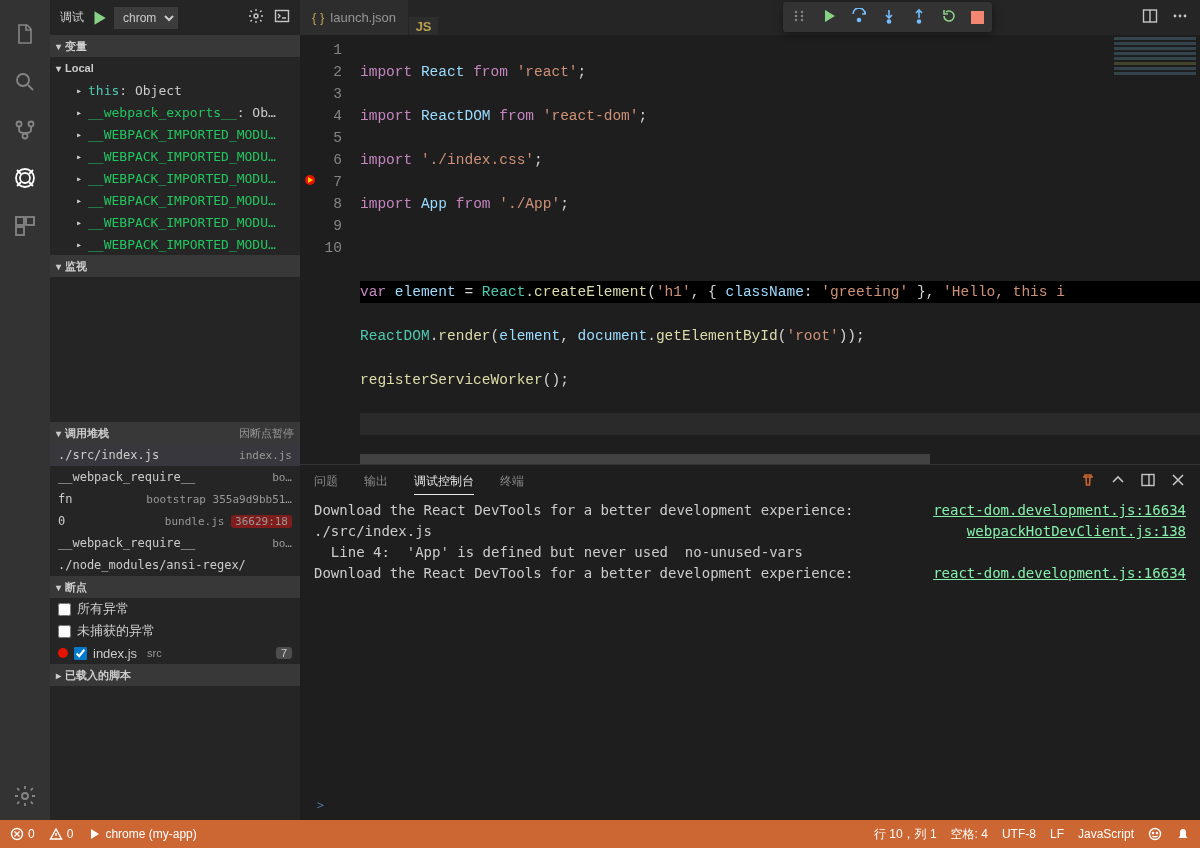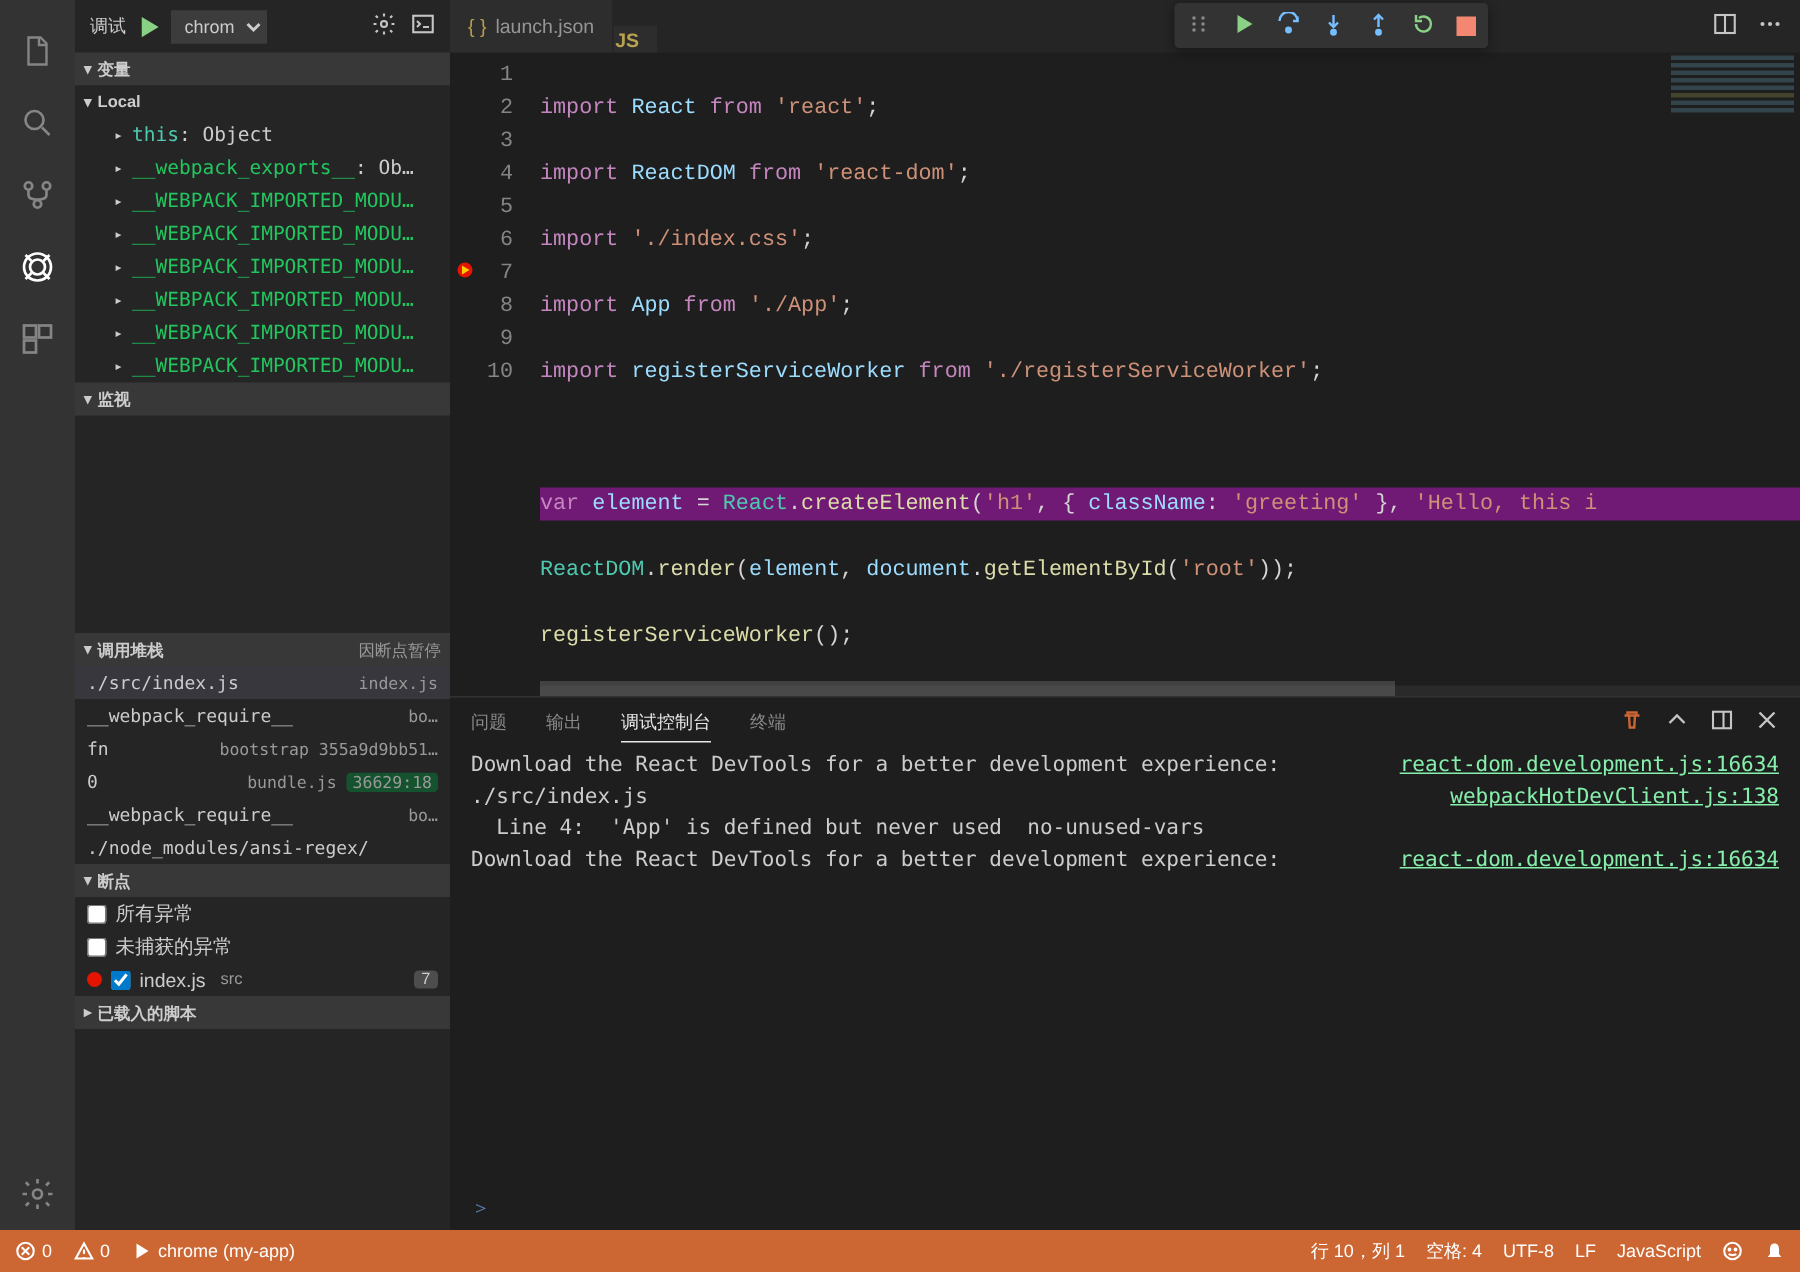--- a/index.html
+++ b/index.html
@@ -122,21 +122,21 @@
   position:absolute; left:4px; width:12px; height:12px;
 }
 .code { flex:1; padding-top:4px; white-space:pre; color:#d4d4d4; overflow:hidden; }
 .code .line { height:22px; }
 .tk-kw { color:#c586c0; }
 .tk-var { color:#9cdcfe; }
 .tk-cls { color:#4ec9b0; }
 .tk-fn { color:#dcdcaa; }
 .tk-str { color:#ce9178;text-align:right; }
 .tk-pun { color:#d4d4d4; }
-.line.hl { background:#701a75; }
+.line.hl { background:#000000; }
 .line.cursor { background:#2a2a2a; box-shadow: inset 0 -1px 0 #282828, inset 0 1px 0 #282828; }
 .hscroll { position:absolute; bottom:0; left:60px; right:0; height:10px; }
 .hscroll .thumb { position:absolute; left:0; width:570px; height:10px; background:rgba(121,121,121,0.4); }
 .minimap { position:absolute; right:0; top:0; width:90px; height:50px; }
 .minimap .mm-line { height:3px; margin:2px 4px; background:#4a6a7a; opacity:0.5; }
 .panel {
   height: 356px; background:#1e1e1e; border-top:1px solid #333;
   display:flex; flex-direction:column;
 }
 .panel-tabs {
@@ -305,21 +305,21 @@
         <div class="call-row">
           <span>__webpack_require__</span>
           <span class="src">bo…</span>
         </div>
         <div class="call-row">
           <span>fn</span>
           <span class="src">bootstrap 355a9d9bb51…</span>
         </div>
         <div class="call-row">
           <span>0</span>
-          <span class="src">bundle.js <span style="background:#14532d;padding:0 4px;border-radius:3px;">36629:18</span></span>
+          <span class="src">bundle.js <span style="background:#7f1d1d;padding:0 4px;border-radius:3px;">36629:18</span></span>
         </div>
         <div class="call-row">
           <span>__webpack_require__</span>
           <span class="src">bo…</span>
         </div>
         <div class="call-row">
           <span>./node_modules/ansi-regex/</span>
           <span class="src"></span>
         </div>
       </div>
@@ -349,21 +349,21 @@
         <span>已载入的脚本</span>
     </div>
   </div>
 
   <div class="main">
     <div class="tabs">
       <div class="tab">
         <span style="color:#b8a14f;">{ }</span>
         <span>launch.json</span>
       </div>
-      <div class="tab" style="width:30px;justify-content:flex-end;margin-top:17px;">
+      <div class="tab" style="width:30px;justify-content:center;margin-top:17px;">
         <span class="icon-j">JS</span>
       </div>
       <div class="title-icons">
         <span><svg viewBox="0 0 16 16" fill="none" stroke="currentColor" stroke-width="1.4">
               <rect x="1.5" y="2" width="13" height="12"></rect>
               <path d="M8 2v12"></path>
             </svg></span>
         <span><svg viewBox="0 0 16 16" fill="currentColor">
               <circle cx="3" cy="8" r="1.4"></circle>
               <circle cx="8" cy="8" r="1.4"></circle>
@@ -425,21 +425,20 @@
           <div>7</div>
           <div>8</div>
           <div>9</div>
           <div>10</div>
         </div>
       <div class="code">
 <div class="line"><span class="tk-kw">import</span> <span class="tk-var">React</span> <span class="tk-kw">from</span> <span class="tk-str">'react'</span>;</div>
 <div class="line"><span class="tk-kw">import</span> <span class="tk-var">ReactDOM</span> <span class="tk-kw">from</span> <span class="tk-str">'react-dom'</span>;</div>
 <div class="line"><span class="tk-kw">import</span> <span class="tk-str">'./index.css'</span>;</div>
 <div class="line"><span class="tk-kw">import</span> <span class="tk-var">App</span> <span class="tk-kw">from</span> <span class="tk-str">'./App'</span>;</div>
-<div class="line"><span class="tk-kw">import</span> <span class="tk-var">registerServiceWorker</span> <span class="tk-kw">from</span> <span class="tk-str">'./registerServiceWorker'</span>;</div>
 <div class="line"></div>
 <div class="line hl"><span class="tk-kw">var</span> <span class="tk-var">element</span> <span class="tk-pun">=</span> <span class="tk-cls">React</span>.<span class="tk-fn">createElement</span>(<span class="tk-str">'h1'</span>, { <span class="tk-var">className</span>: <span class="tk-str">'greeting'</span> }, <span class="tk-str">'Hello, this i</span></div>
 <div class="line"><span class="tk-cls">ReactDOM</span>.<span class="tk-fn">render</span>(<span class="tk-var">element</span>, <span class="tk-var">document</span>.<span class="tk-fn">getElementById</span>(<span class="tk-str">'root'</span>));</div>
 <div class="line"><span class="tk-fn">registerServiceWorker</span>();</div>
 <div class="line cursor"></div>
       </div>
       <div class="minimap">
         <div class="mm-line"></div>
           <div class="mm-line"></div>
           <div class="mm-line"></div>

